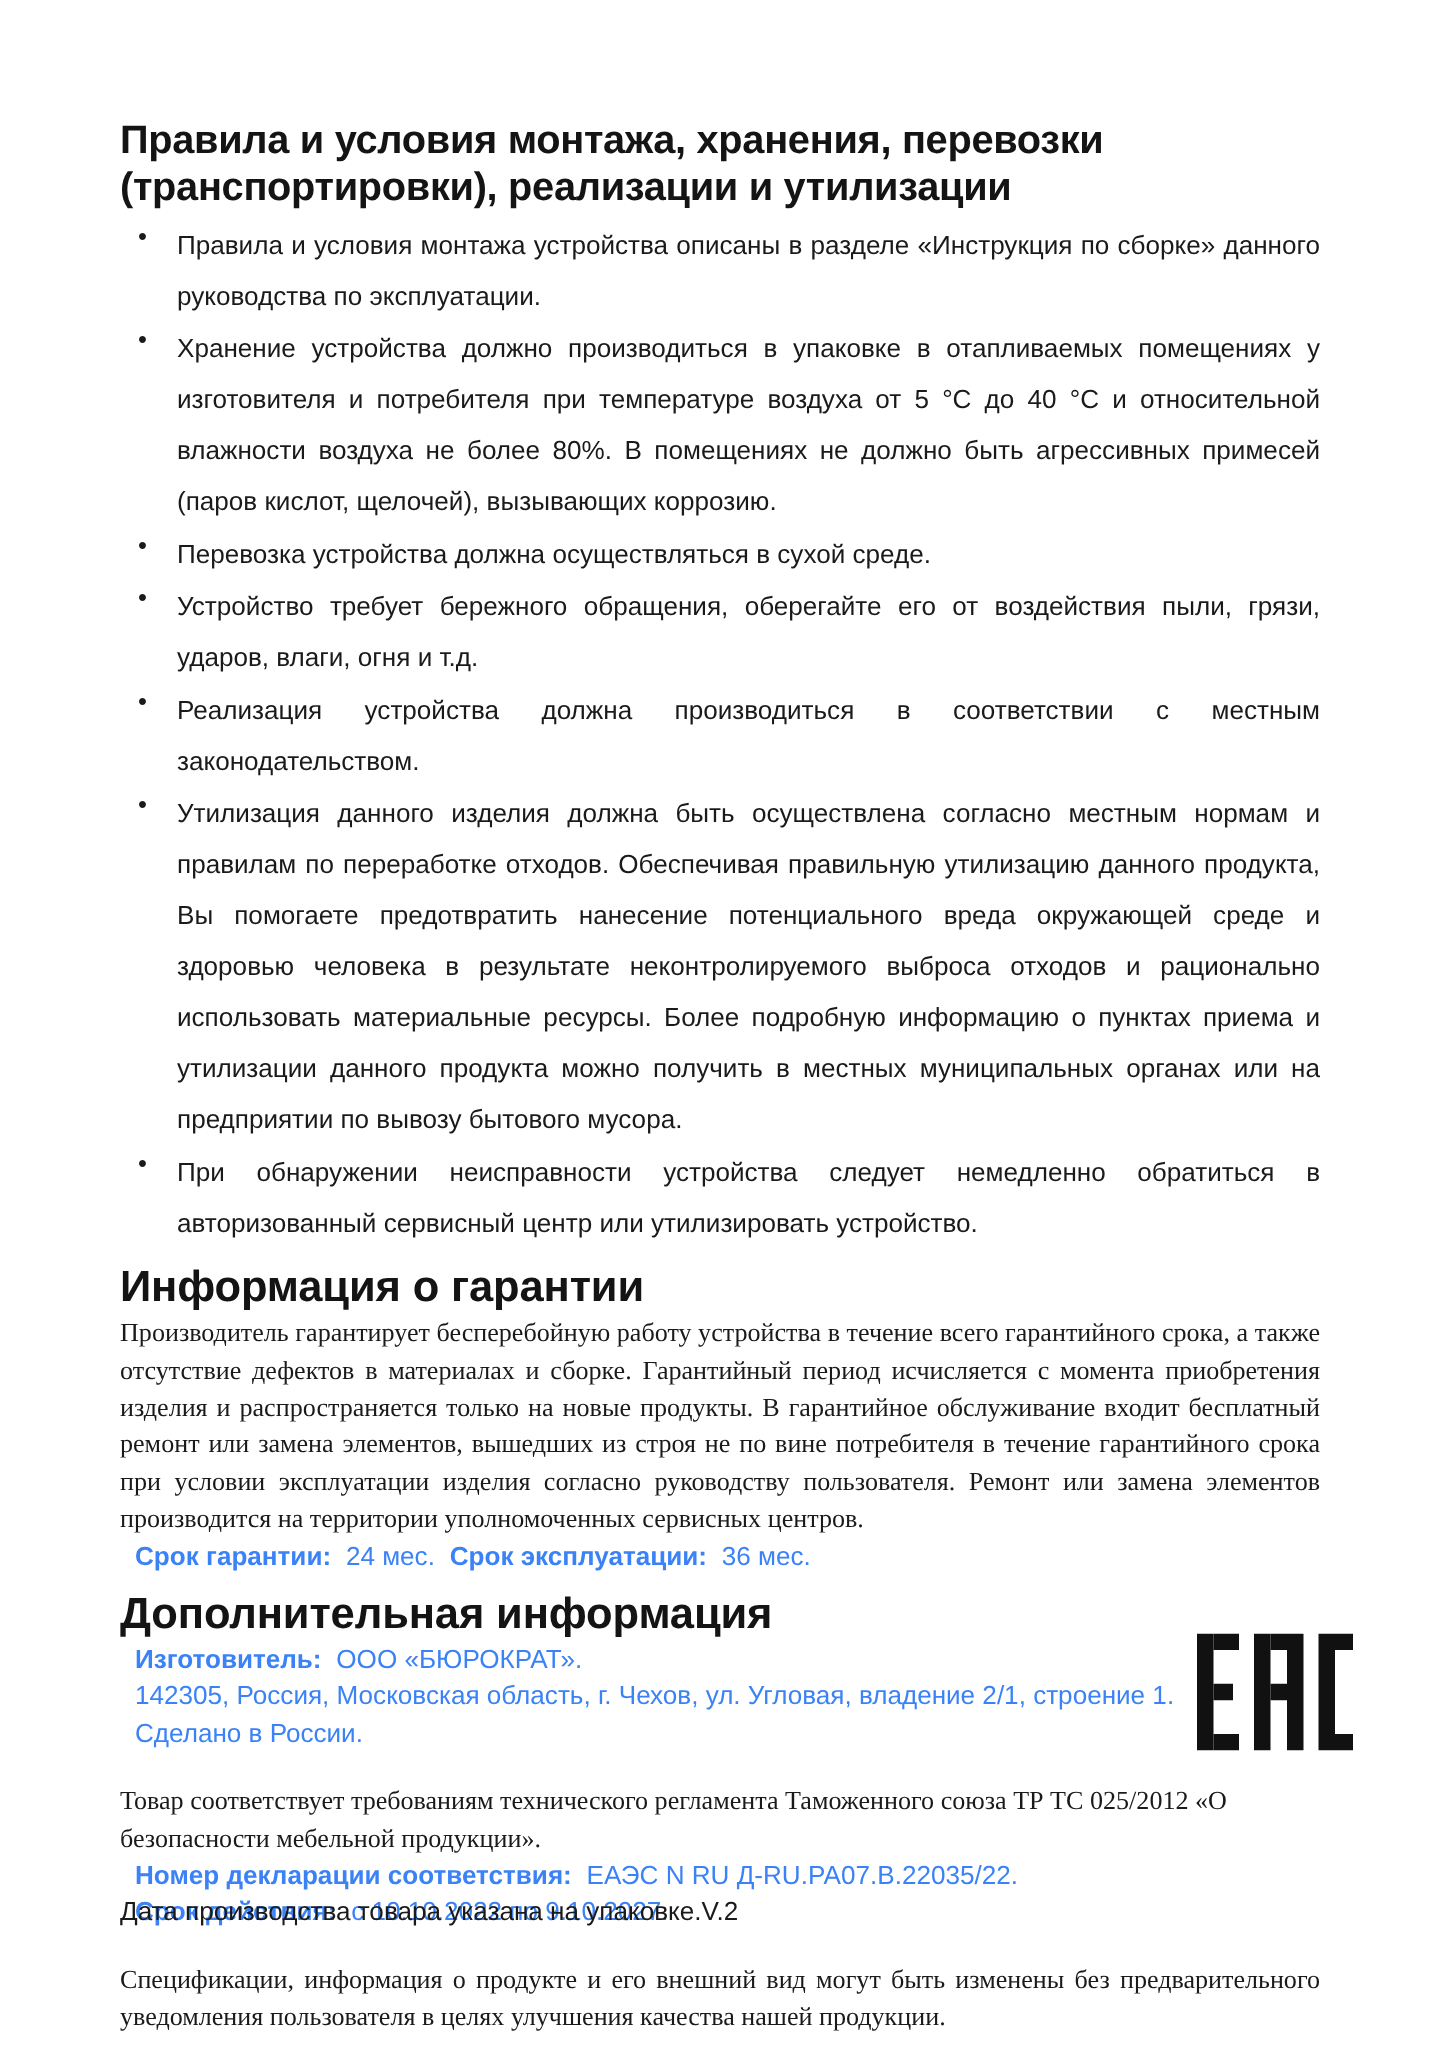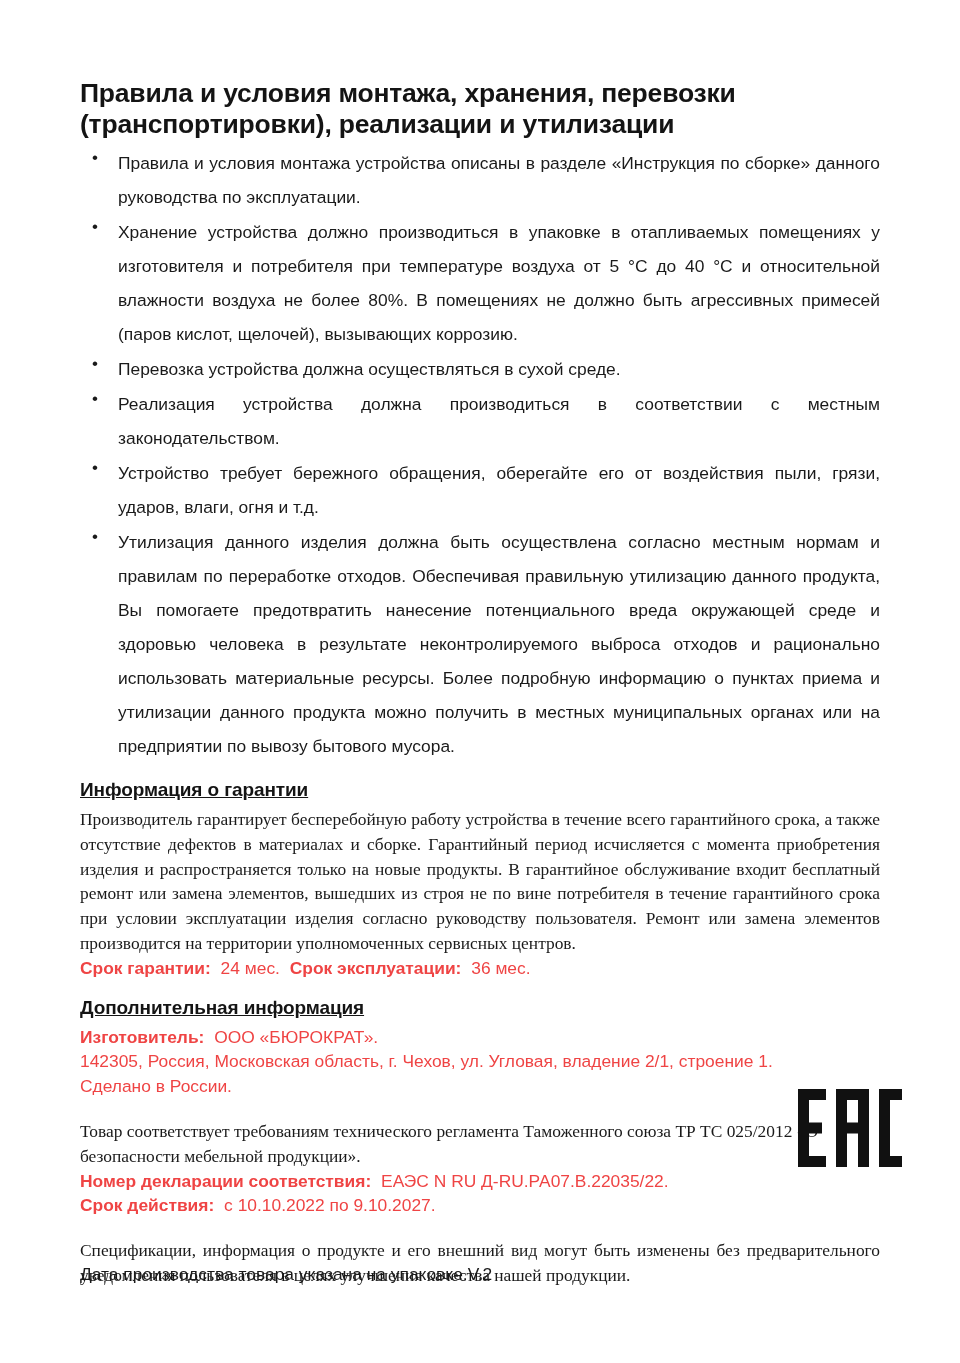--- a/index.html
+++ b/index.html
@@ -27,27 +27,26 @@
 
   h1.doc-title {
     font-size: 26.5px;
     font-weight: bold;
     line-height: 31px;
     letter-spacing: -0.2px;
     margin: 0 0 6px 0;
     color: #141414;
   }
   h2.section-title {
-    font-size: 19px;
+    font-size: 29px;
     font-weight: bold;
     line-height: 29px;
     letter-spacing: -0.1px;
     margin: 12px 0 3px 0;
     color: #141414;
-    text-decoration: underline;
   }
 
   ul.rules-list {
     list-style: none;
     margin: 0;
     padding: 0;
   }
   ul.rules-list > li {
     position: relative;
     padding-left: 38px;
@@ -86,21 +85,22 @@
   }
   .gap-med { height: 20px; }
 
   .lbl {
     font-weight: bold;
   }
 
   .line {
     font-size: 17.4px;
     line-height: 24.8px;
-    color: #ef4444;
+    color: #3b82f6;
+    margin-left: 10px;
   }
 
   
   .eac-mark {
     position: absolute;
     left: 798px;
     top: 1089px;
     width: 104px;
     height: 78px;
   }
@@ -132,27 +132,30 @@
       <li>
           <span class="ltxt">Правила и условия монтажа устройства описаны в разделе «Инструкция по сборке» данного руководства по эксплуатации.</span>
         </li>
       <li>
           <span class="ltxt">Хранение устройства должно производиться в упаковке в отапливаемых помещениях у изготовителя и потребителя при температуре воздуха от 5 °C до 40 °C и относительной влажности воздуха не более 80%. В помещениях не должно быть агрессивных примесей (паров кислот, щелочей), вызывающих коррозию.</span>
         </li>
       <li>
           <span class="ltxt">Перевозка устройства должна осуществляться в сухой среде.</span>
         </li>
       <li>
+          <span class="ltxt">Устройство требует бережного обращения, оберегайте его от воздействия пыли, грязи, ударов, влаги, огня и т.д.</span>
+        </li>
+      <li>
           <span class="ltxt">Реализация устройства должна производиться в соответствии с местным законодательством.</span>
         </li>
       <li>
-          <span class="ltxt">Устройство требует бережного обращения, оберегайте его от воздействия пыли, грязи, ударов, влаги, огня и т.д.</span>
-        </li>
-      <li>
           <span class="ltxt">Утилизация данного изделия должна быть осуществлена согласно местным нормам и правилам по переработке отходов. Обеспечивая правильную утилизацию данного продукта, Вы помогаете предотвратить нанесение потенциального вреда окружающей среде и здоровью человека в результате неконтролируемого выброса отходов и рационально использовать материальные ресурсы. Более подробную информацию о пунктах приема и утилизации данного продукта можно получить в местных муниципальных органах или на предприятии по вывозу бытового мусора.</span>
+        </li>
+      <li>
+          <span class="ltxt">При обнаружении неисправности устройства следует немедленно обратиться в авторизованный сервисный центр или утилизировать устройство.</span>
         </li>
     </ul>
 
     <h2 class="section-title">Информация о гарантии</h2>
 
     <p class="body-text">Производитель гарантирует бесперебойную работу устройства в течение всего гарантийного срока, а также отсутствие дефектов в материалах и сборке. Гарантийный период исчисляется с момента приобретения изделия и распространяется только на новые продукты. В гарантийное обслуживание входит бесплатный ремонт или замена элементов, вышедших из строя не по вине потребителя в течение гарантийного срока при условии эксплуатации изделия согласно руководству пользователя. Ремонт или замена элементов производится на территории уполномоченных сервисных центров.</p>
 
     <div class="line">
       <span class="lbl" style="margin-right: 5px;">Срок гарантии:</span>
       <span style="margin-right: 5px;">24 мес.</span>

